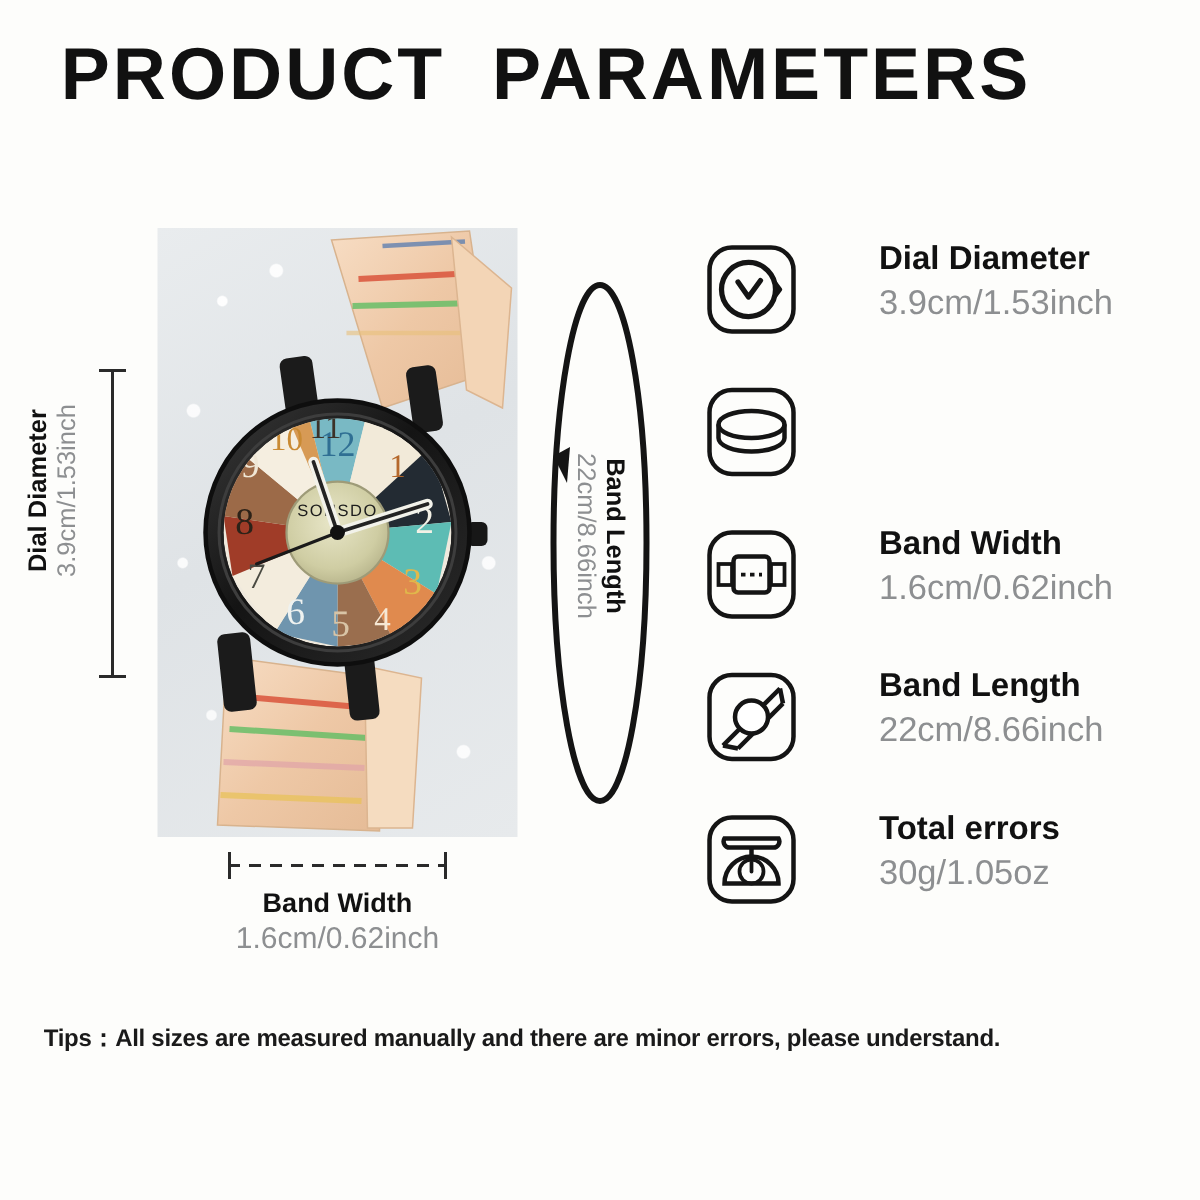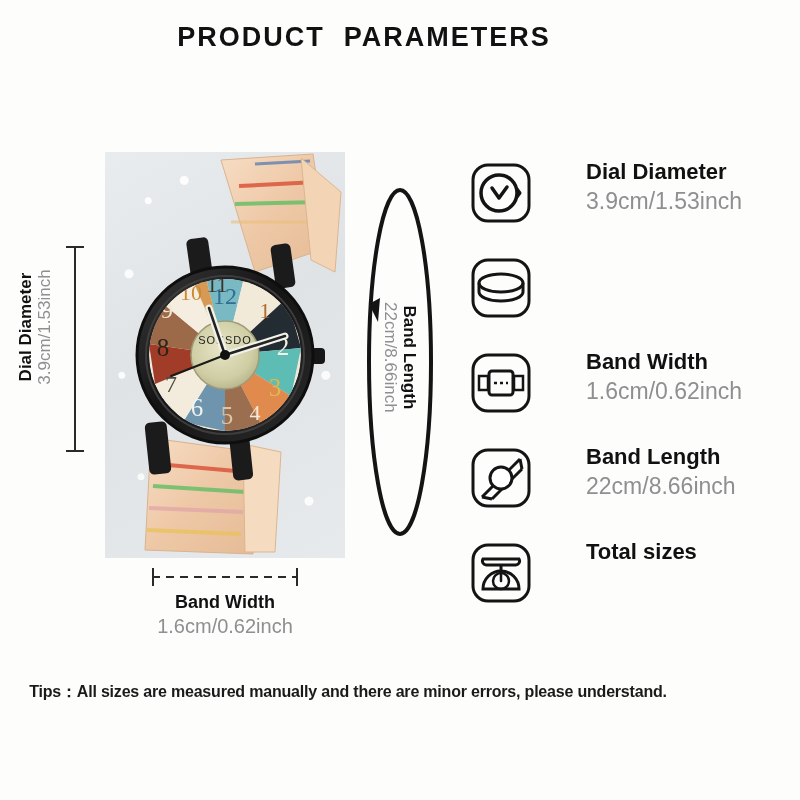--- a/index.html
+++ b/index.html
@@ -9,21 +9,21 @@
     font-family:"Liberation Sans", sans-serif;
     overflow:hidden;
     position:relative;
   }
   #page{position:absolute;inset:0;}
 
   
   .title{
     position:absolute;left:0;top:22px;width:728px;
     text-align:center;
-    font-size:27px;font-weight:bold;color:#111;
+    font-size:49px;font-weight:bold;color:#111;
     letter-spacing:2.0px;
     white-space:pre;
   }
 
   
   .photo{
     position:absolute;left:105px;top:152px;width:240px;height:406px;
     background:
       radial-gradient(circle at 18% 12%, rgba(255,255,255,.95) 0 3px, rgba(255,255,255,0) 4px),
       radial-gradient(circle at 33% 7%,  rgba(255,255,255,.9) 0 4px, rgba(255,255,255,0) 5px),
@@ -288,21 +288,22 @@
         <svg viewBox="0 0 62 62" xmlns="http://www.w3.org/2000/svg">
           <rect x="3" y="3" width="56" height="56" rx="15" fill="none" stroke="#141414" stroke-width="3"></rect>
           <path d="M13 17 h36 a4 4 0 0 1 -4 6 h-28 a4 4 0 0 1 -4 -6 z" fill="none" stroke="#141414" stroke-width="3"></path>
           <path d="M31 23 v6" stroke="#141414" stroke-width="3"></path>
           <path d="M13 47 a18 18 0 0 1 36 0 z" fill="none" stroke="#141414" stroke-width="3"></path>
           <circle cx="31" cy="39" r="8" fill="none" stroke="#141414" stroke-width="2.5"></circle>
           <path d="M31 39 L31 33" stroke="#141414" stroke-width="2.5" stroke-linecap="round"></path>
         </svg>
       </div>
       <div class="txt">
-        <div class="lab">Total sizes</div>
+        <div class="lab">Total errors</div>
+        <div class="val">30g/1.05oz</div>
       </div>
     </div>
 
   </div>
 
   <div class="tip">Tips：All sizes are measured manually and there are minor errors, please understand.</div>
 
 </div>
 
 </body></html>

